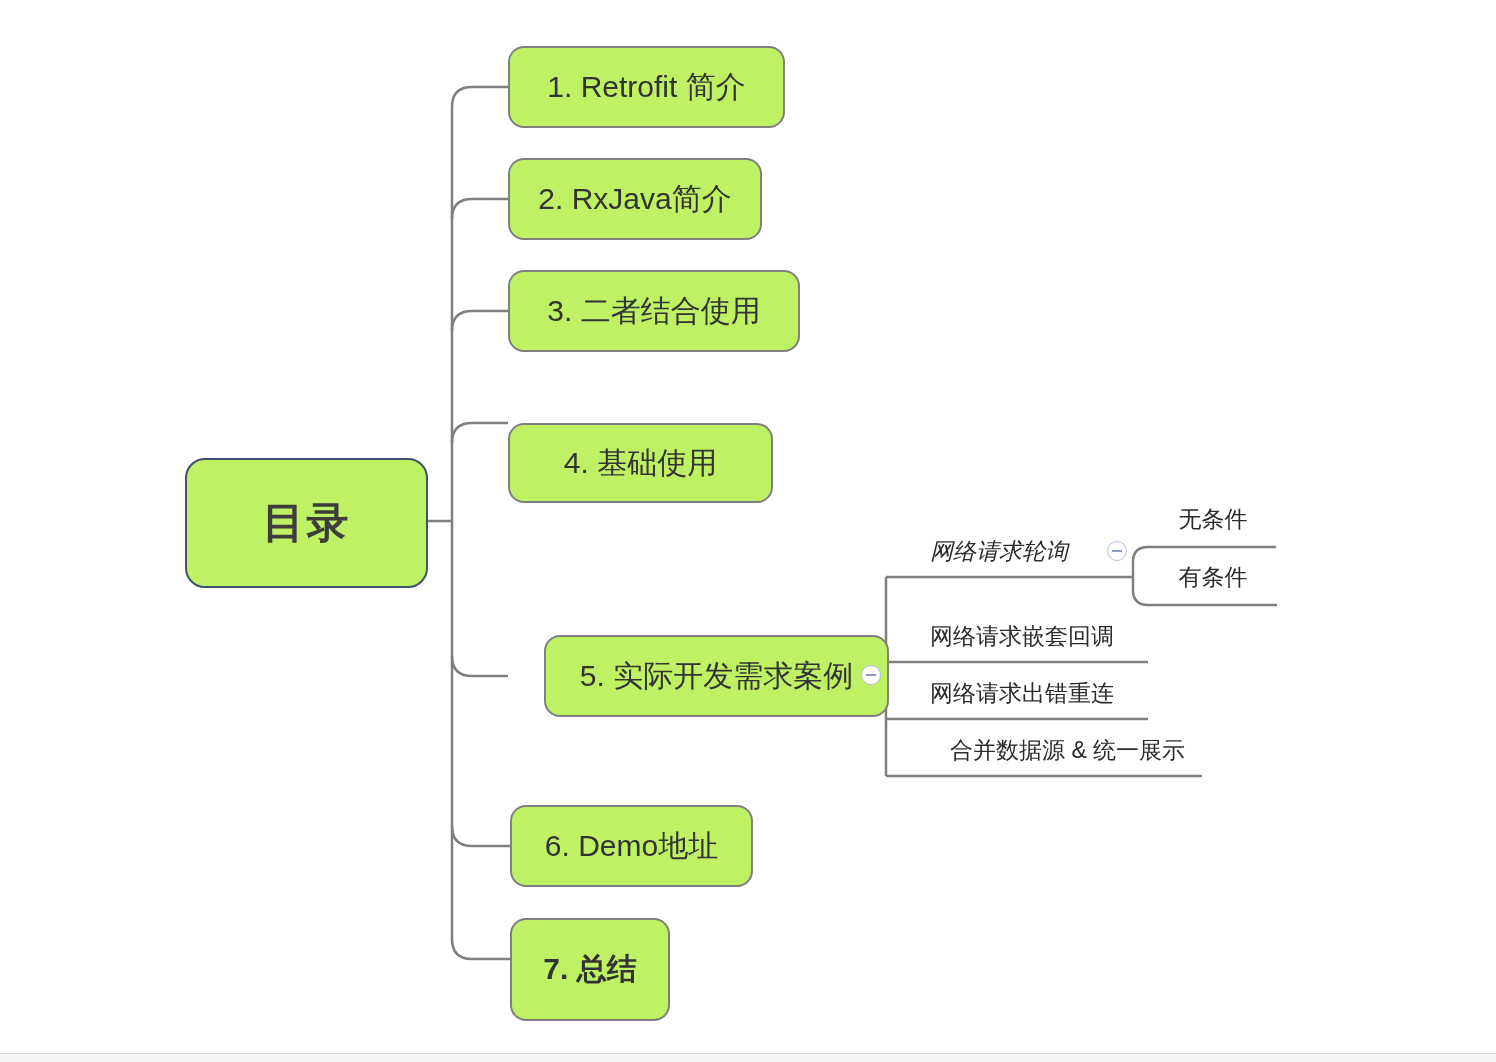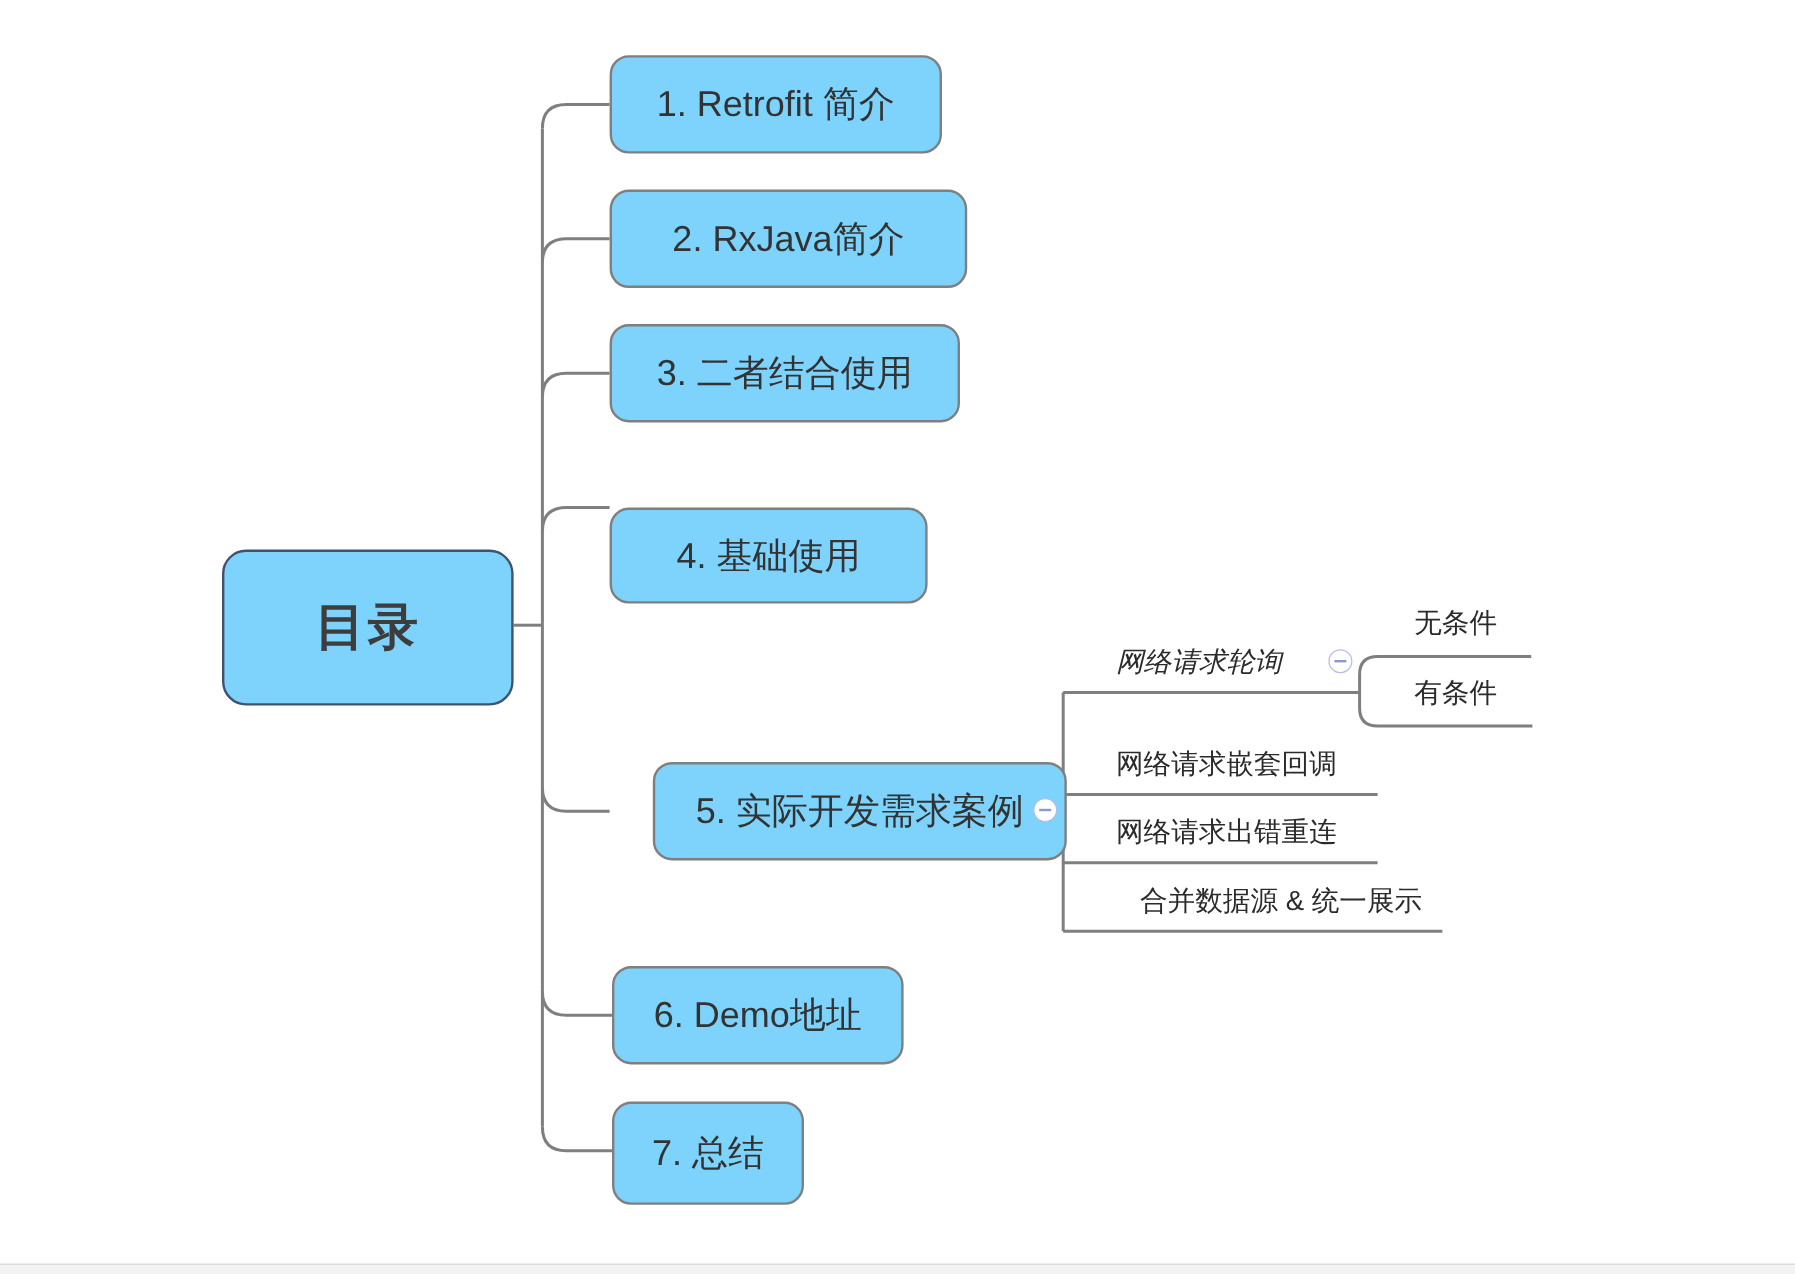--- a/index.html
+++ b/index.html
@@ -8,21 +8,21 @@
     width:1496px;
     height:1062px;
     background:#ffffff;
     overflow:hidden;
     font-family:"Liberation Sans","DejaVu Sans",sans-serif;
   }
   .connector-layer{position:absolute;left:0;top:0;}
   .node{
     position:absolute;
     box-sizing:border-box;
-    background:#7dd3fc;
+    background:#bef264;
     border:2px solid #7f7f7f;
     border-radius:16px;
     display:flex;
     align-items:center;
     justify-content:center;
     color:#333333;
     font-size:30px;
     white-space:nowrap;
     cursor:default;
   }
@@ -100,41 +100,41 @@
   </svg>
 
   <div class="node root" style="left:185px;top:458px;width:243px;height:130px;">
     <span>目录</span>
   </div>
 
   <div class="node" style="left:508px;top:46px;width:277px;height:82px;">
     <span>1. Retrofit 简介</span>
   </div>
 
-  <div class="node" style="left:508px;top:158px;width:298px;height:82px;">
+  <div class="node" style="left:508px;top:158px;width:254px;height:82px;">
     <span>2. RxJava简介</span>
   </div>
 
   <div class="node" style="left:508px;top:270px;width:292px;height:82px;">
     <span>3. 二者结合使用</span>
   </div>
 
   <div class="node" style="left:508px;top:383px;width:265px;height:80px;margin-top:40px;">
     <span>4. 基础使用</span>
   </div>
 
   <div class="node" style="left:508px;top:635px;width:345px;height:82px;margin-left:36px;">
     <span>5. 实际开发需求案例</span>
   </div>
 
   <div class="node" style="left:510px;top:805px;width:243px;height:82px;text-align:center;">
     <span>6. Demo地址</span>
   </div>
 
-  <div class="node" style="left:510px;top:918px;width:160px;height:86px;">
+  <div class="node" style="left:510px;top:918px;width:160px;height:103px;font-weight:bold;">
     <span>7. 总结</span>
   </div>
 
   <div class="sub-label" style="left:930px;top:536px;font-style:italic;">网络请求轮询</div>
 
   <div class="sub-label" style="left:930px;top:621px;">网络请求嵌套回调</div>
 
   <div class="sub-label" style="left:930px;top:678px;">网络请求出错重连</div>
 
   <div class="sub-label" style="left:930px;top:735px;margin-left:20px;">合并数据源 &amp; 统一展示</div>

